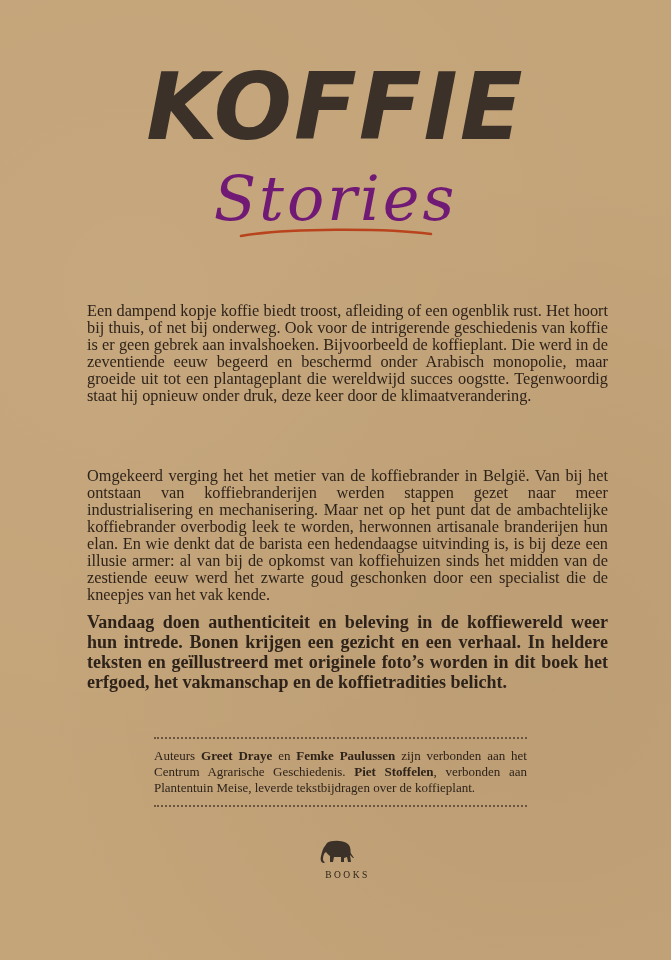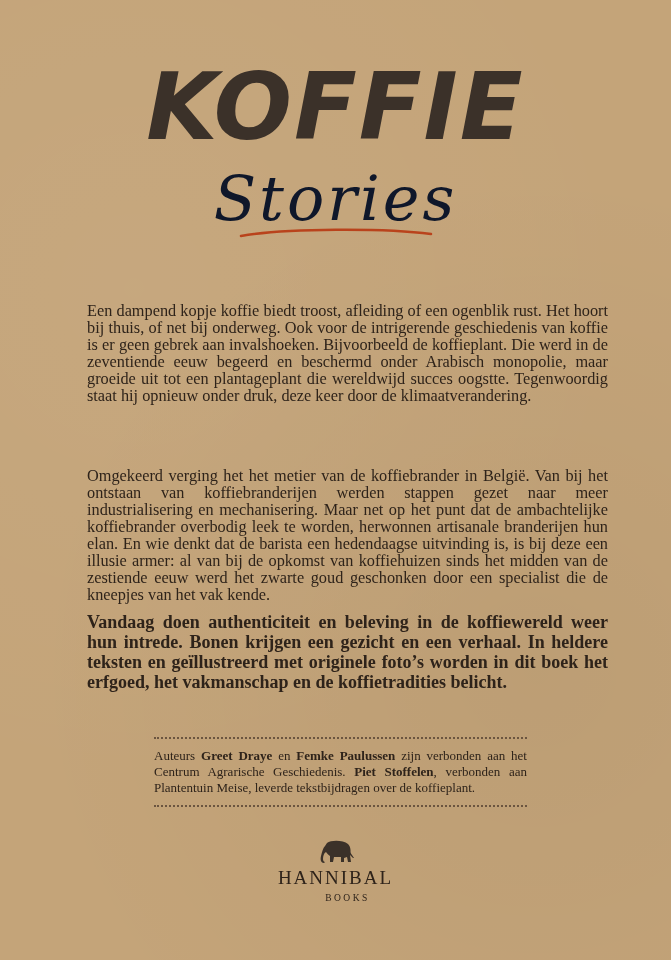--- a/index.html
+++ b/index.html
@@ -39,21 +39,21 @@
   }
   .title-stories {
     position: absolute;
     left: 0;
     right: 0;
     top: 168px;
     text-align: center;
     font-family: "DejaVu Serif", "Liberation Serif", serif;
     font-style: italic;
     font-size: 62px;
-    color: #0f172a;
+    color: #701a75;
     line-height: 1;
     letter-spacing: 3px;
   }
   .title-stories .swash {
     display: block;
     margin: -4px auto 0;
     width: 200px;
     height: 14px;
   }
   .body-text {
@@ -139,17 +139,16 @@
 
   <div class="authors">
     <p><span>Auteurs </span><b>Greet Draye</b><span> en </span><b>Femke Paulussen</b><span> zijn verbonden aan het Centrum Agrarische Geschiedenis. </span><b>Piet Stoffelen</b><span>, verbonden aan Plantentuin Meise, leverde tekstbijdragen over de koffieplant.</span></p>
   </div>
 
   <div class="publisher">
     <svg class="elephant" viewBox="0 0 38 24">
       <path fill="#3b3129" d="M10 3 C 14 0, 26 0, 31 4 C 34 7, 34 12, 33 15 L 34 22 L 31 22 L 30 17 L 27 18 L 27 22 L 24 22 L 24 17 L 17 17 L 16 22 L 13 22 L 13 16 C 11 15, 10 13, 9 12 C 7 13, 6 16, 6 19 C 6 21, 7 22, 8 22 L 7 23 C 4 23, 3 20, 4 16 C 5 12, 6 8, 8 6 Z"></path>
       <path fill="#3b3129" d="M33 12 L 37 18 L 36 18 L 33 15 Z"></path>
     </svg>
-    <div class="pub-name">HANNIBAL</div>
     <div class="pub-sub">BOOKS</div>
   </div>
 
 </div>
 
 </body></html>

